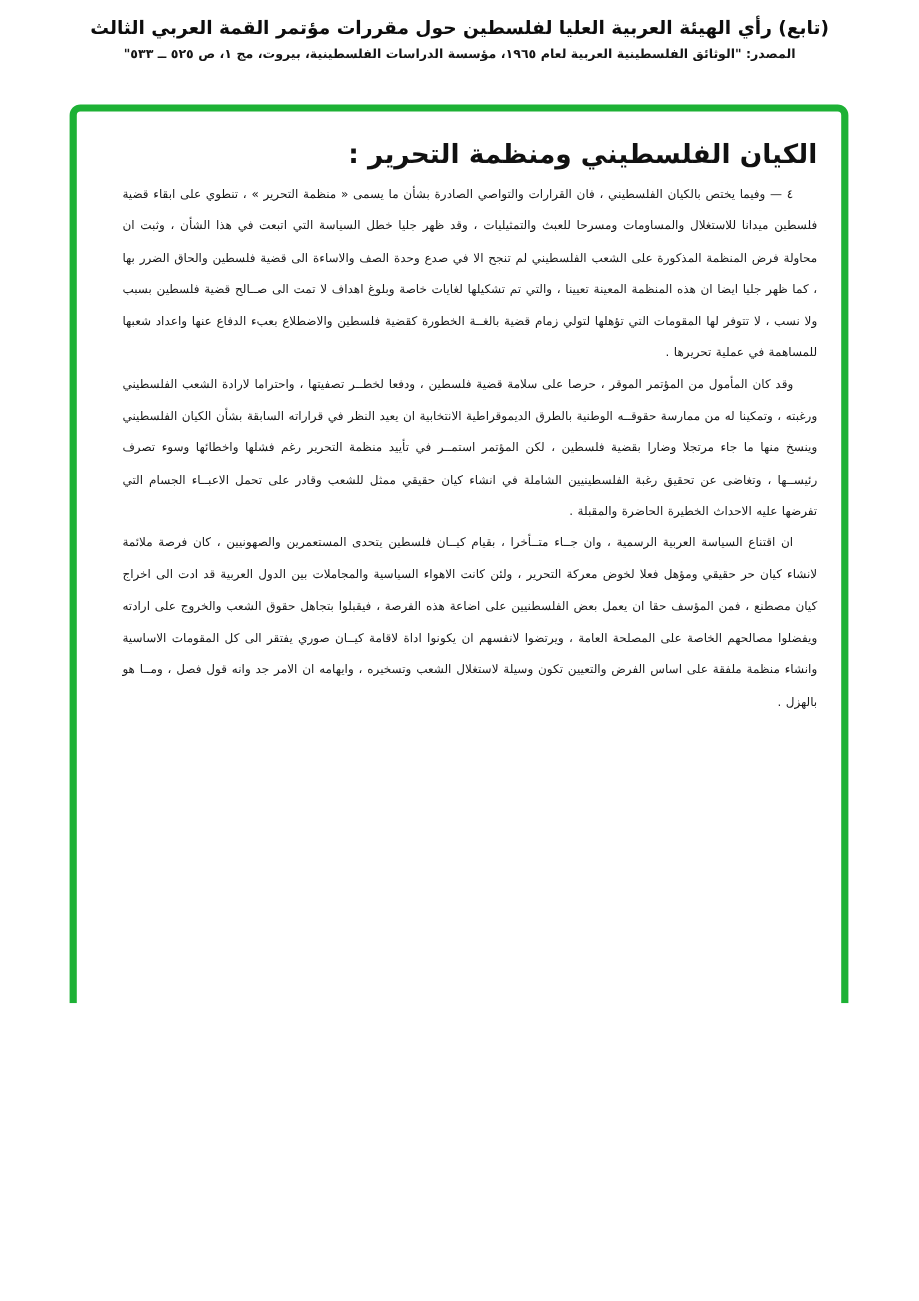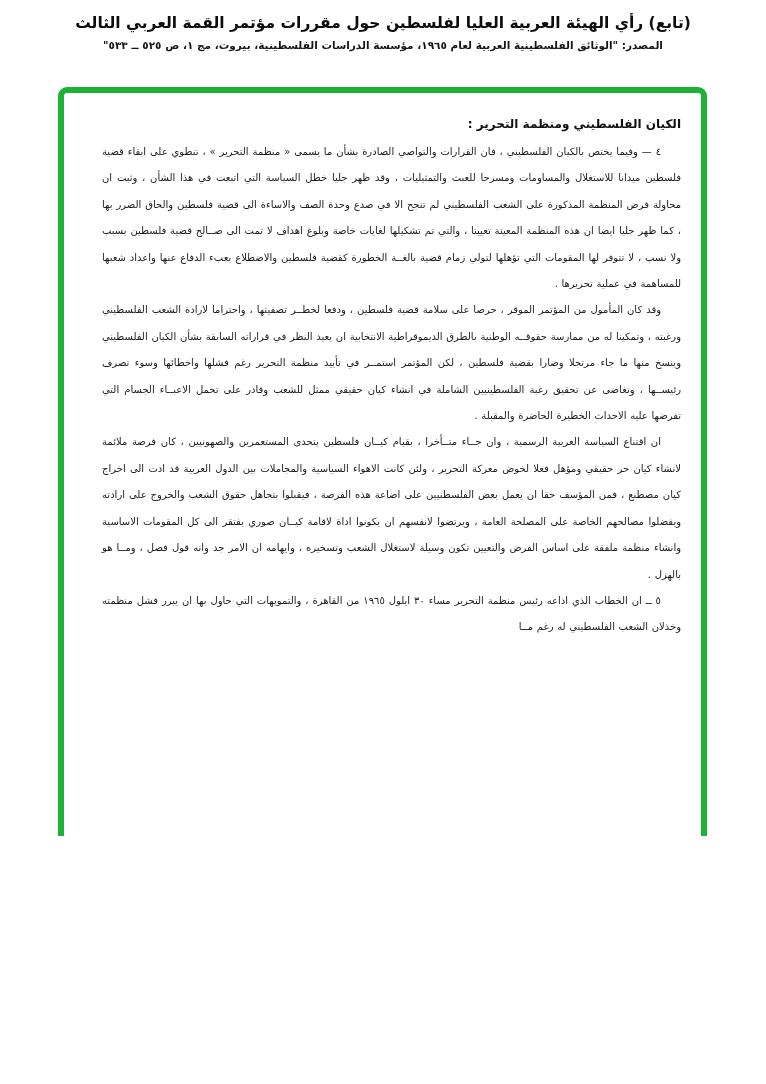--- a/index.html
+++ b/index.html
@@ -40,21 +40,21 @@
     height: 931px;
     box-sizing: border-box;
     border: 6px solid #1db135;
     border-radius: 9px;
     direction: rtl;
     padding: 22px 20px 0 38px;
     overflow: hidden;
     background: #ffffff;
   }
   .section-title {
-    font-size: 12px;
+    font-size: 22px;
     font-weight: bold;
     color: #111111;
     margin: 2px 0 8px 0;
   }
   .para {
     font-size: 10px;
     line-height: 26.4px;
     text-align: justify;
     text-indent: 20px;
     margin: 0;
@@ -87,20 +87,19 @@
   <section class="green-box" style="border-color: rgb(29, 177, 53);">
     <h2 class="section-title">الكيان الفلسطيني ومنظمة التحرير :</h2>
 
     <p class="para">٤ — وفيما يختص بالكيان الفلسطيني ، فان القرارات والتواصي الصادرة بشأن ما يسمى « منظمة التحرير » ، تنطوي على ابقاء قضية فلسطين ميدانا للاستغلال والمساومات ومسرحا للعبث والتمثيليات ، وقد ظهر جليا خطل السياسة التي اتبعت في هذا الشأن ، وثبت ان محاولة فرض المنظمة المذكورة على الشعب الفلسطيني لم تنجح الا في صدع وحدة الصف والاساءة الى قضية فلسطين والحاق الضرر بها ، كما ظهر جليا ايضا ان هذه المنظمة المعينة تعيينا ، والتي تم تشكيلها لغايات خاصة وبلوغ اهداف لا تمت الى صــالح قضية فلسطين بسبب ولا نسب ، لا تتوفر لها المقومات التي تؤهلها لتولي زمام قضية بالغــة الخطورة كقضية فلسطين والاضطلاع بعبء الدفاع عنها واعداد شعبها للمساهمة في عملية تحريرها .</p>
 
     <p class="para">وقد كان المأمول من المؤتمر الموقر ، حرصا على سلامة قضية فلسطين ، ودفعا لخطــر تصفيتها ، واحتراما لارادة الشعب الفلسطيني ورغبته ، وتمكينا له من ممارسة حقوقــه الوطنية بالطرق الديموقراطية الانتخابية ان يعيد النظر في قراراته السابقة بشأن الكيان الفلسطيني وينسخ منها ما جاء مرتجلا وضارا بقضية فلسطين ، لكن المؤتمر استمــر في تأييد منظمة التحرير رغم فشلها واخطائها وسوء تصرف رئيســها ، وتغاضى عن تحقيق رغبة الفلسطينيين الشاملة في انشاء كيان حقيقي ممثل للشعب وقادر على تحمل الاعبــاء الجسام التي تفرضها عليه الاحداث الخطيرة الحاضرة والمقبلة .</p>
 
     <p class="para">ان اقتناع السياسة العربية الرسمية ، وان جــاء متــأخرا ، بقيام كيــان فلسطين يتحدى المستعمرين والصهونيين ، كان فرصة ملائمة لانشاء كيان حر حقيقي ومؤهل فعلا لخوض معركة التحرير ، ولئن كانت الاهواء السياسية والمجاملات بين الدول العربية قد ادت الى اخراج كيان مصطنع ، فمن المؤسف حقا ان يعمل بعض الفلسطنيين على اضاعة هذه الفرصة ، فيقبلوا بتجاهل حقوق الشعب والخروج على ارادته ويفضلوا مصالحهم الخاصة على المصلحة العامة ، ويرتضوا لانفسهم ان يكونوا اداة لاقامة كيــان صوري يفتقر الى كل المقومات الاساسية وانشاء منظمة ملفقة على اساس الفرض والتعيين تكون وسيلة لاستغلال الشعب وتسخيره ، وايهامه ان الامر جد وانه قول فصل ، ومــا هو بالهزل .</p>
 
 
-    <p class="para">٥ ــ ان الخطاب الذي اذاعه رئيس منظمة التحرير مساء ٣٠ ايلول ١٩٦٥ من القاهرة ، والتمويهات التي حاول بها ان يبرر فشل منظمته وخذلان الشعب الفلسطيني له رغم مــا</p>
   </section>
 
   <footer class="doc-footer">
     <span class="page-number">٧</span>
   </footer>
 
 </div>
 
 </body></html>

